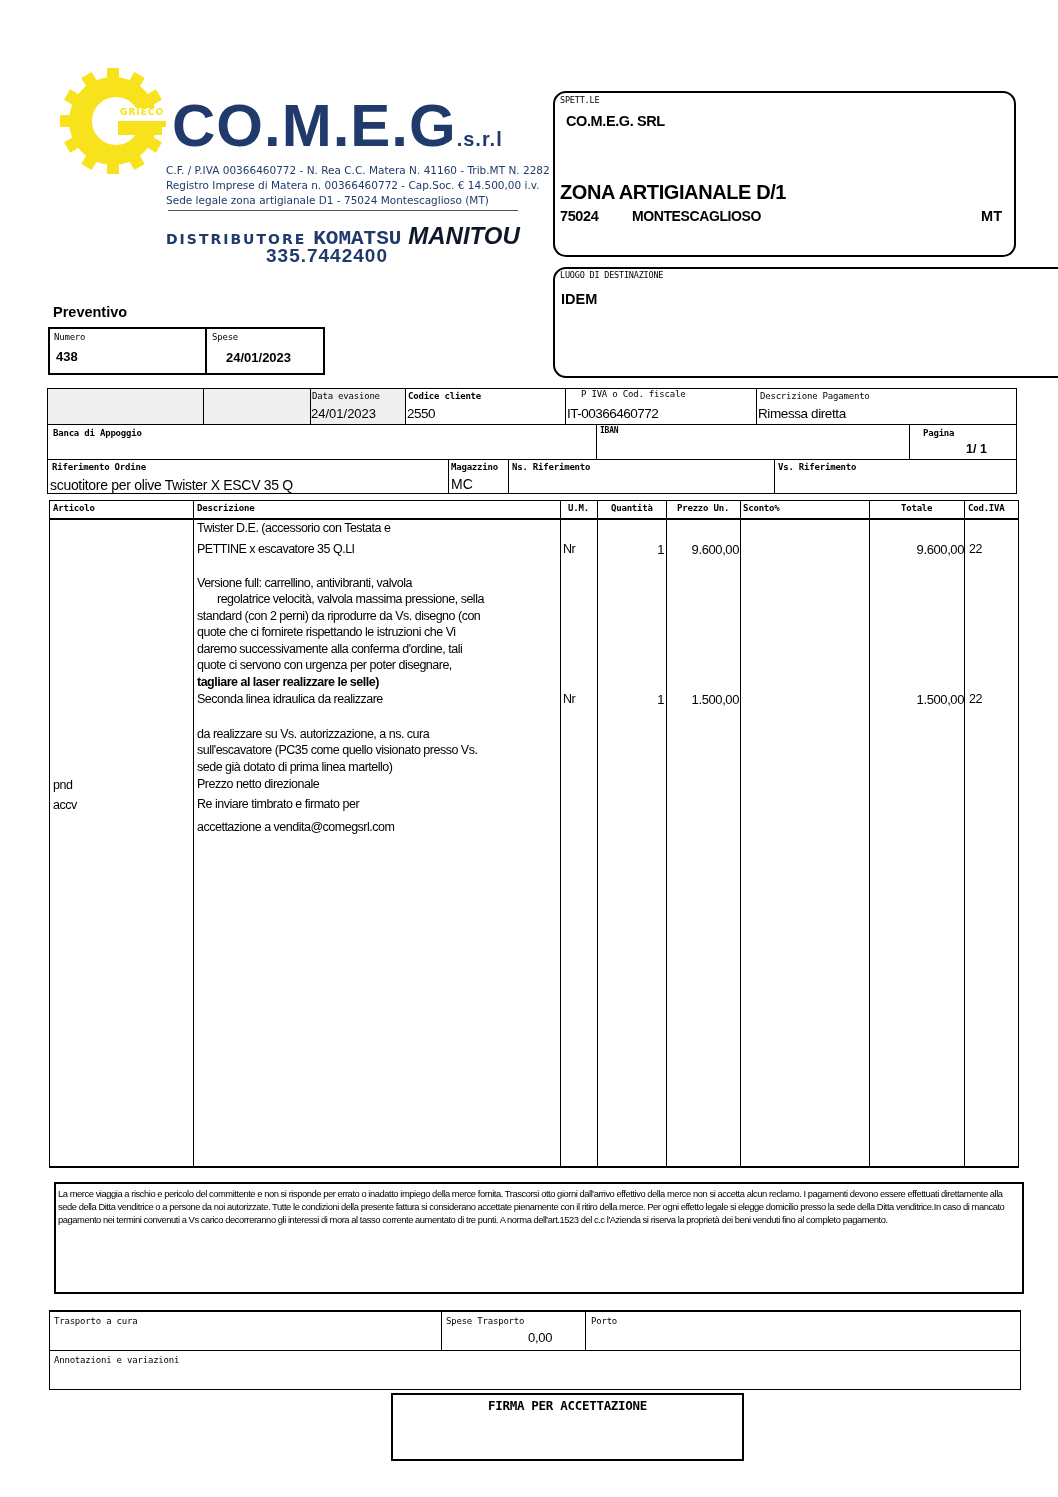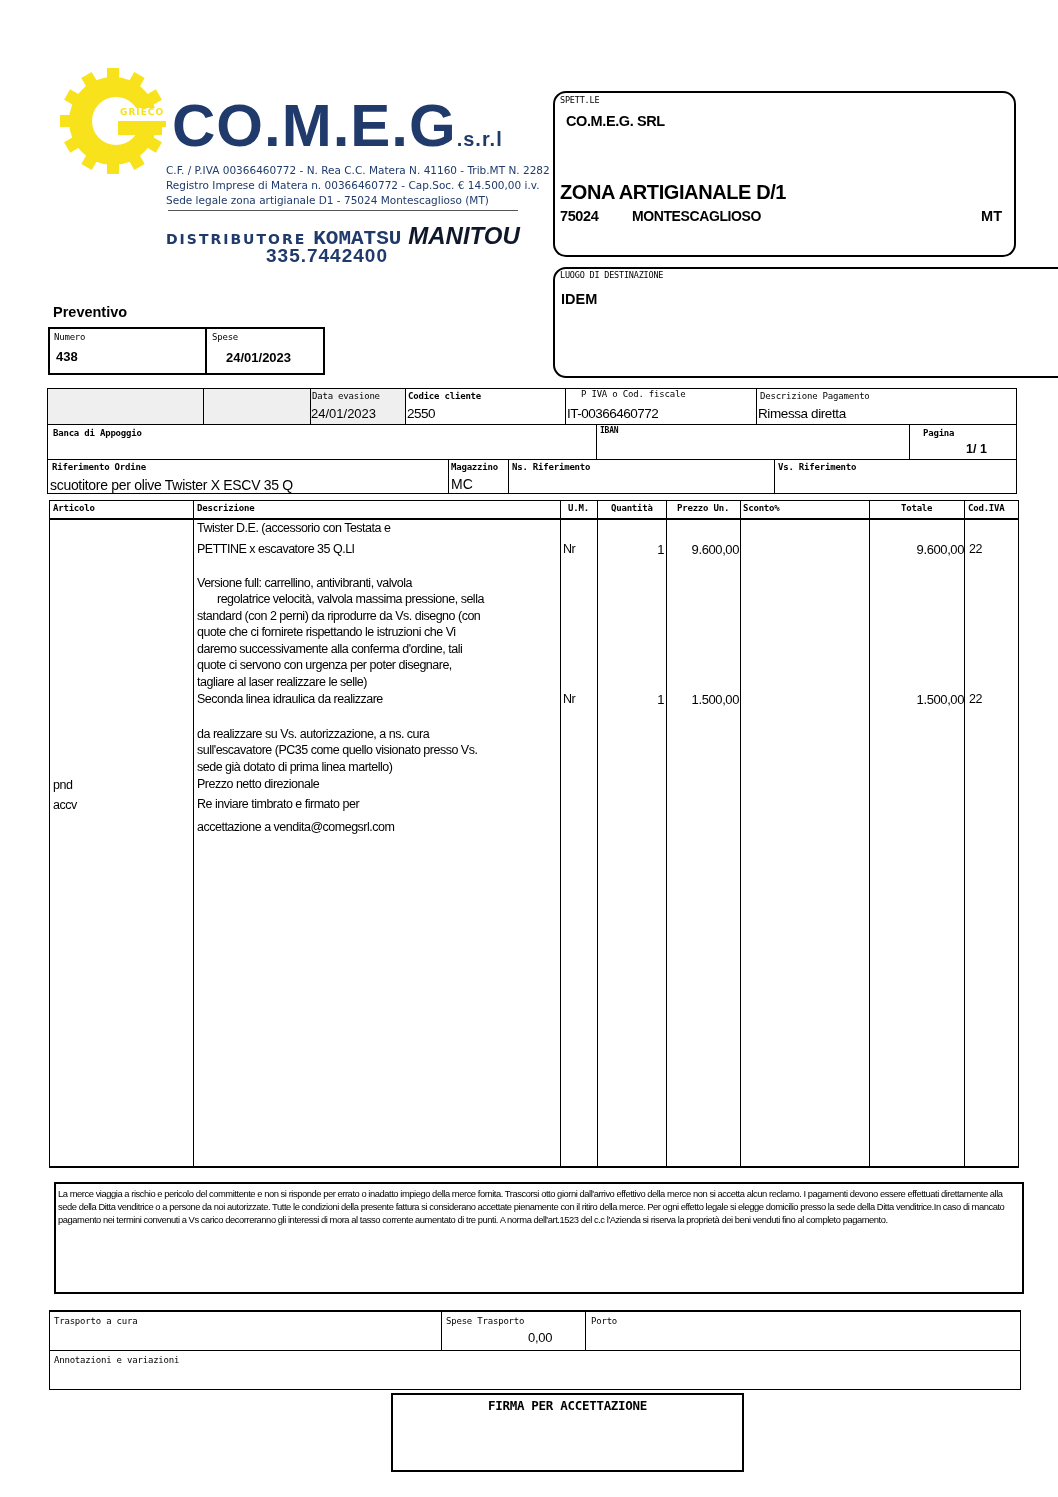--- a/index.html
+++ b/index.html
@@ -165,21 +165,21 @@
   <div class="abs lbl bold" style="left:919px;top:3px;">Cod.IVA</div>
 
   <div class="desc-line" style="left:148px;top:21px;">Twister D.E. (accessorio con Testata e</div>
   <div class="desc-line" style="left:148px;top:42px;">PETTINE  x escavatore 35 Q.LI</div>
   <div class="desc-line" style="left:148px;top:76px;"> Versione full:  carrellino, antivibranti, valvola</div>
   <div class="desc-line" style="left:148px;top:92px;padding-left:20px;">regolatrice velocità, valvola massima pressione, sella</div>
   <div class="desc-line" style="left:148px;top:109px;">standard (con 2 perni) da riprodurre da Vs. disegno (con</div>
   <div class="desc-line" style="left:148px;top:125px;">quote che ci fornirete rispettando le istruzioni che Vi</div>
   <div class="desc-line" style="left:148px;top:142px;">daremo successivamente alla conferma d'ordine, tali</div>
   <div class="desc-line" style="left:148px;top:158px;">quote ci servono con urgenza per poter disegnare,</div>
-  <div class="desc-line" style="left:148px;top:175px;">tagliare al laser realizzare le selle)</div>
+  <div class="desc-line" style="left:148px;top:175px;font-weight:bold;">tagliare al laser realizzare le selle)</div>
   <div class="desc-line" style="left:148px;top:192px;">Seconda linea idraulica da realizzare</div>
   <div class="desc-line" style="left:148px;top:227px;"> da realizzare su Vs. autorizzazione, a ns. cura</div>
   <div class="desc-line" style="left:148px;top:243px;">sull'escavatore (PC35 come quello visionato presso Vs.</div>
   <div class="desc-line" style="left:148px;top:260px;">sede già dotato di prima linea martello)</div>
   <div class="desc-line" style="left:148px;top:277px;">Prezzo netto direzionale</div>
   <div class="desc-line" style="left:148px;top:297px;">Re inviare timbrato e firmato per</div>
   <div class="desc-line" style="left:148px;top:320px;">accettazione a vendita@comegsrl.com</div>
 
   <div class="desc-line" style="left:4px;top:278px;">pnd</div>
   <div class="desc-line" style="left:4px;top:298px;">accv</div>
@@ -204,15 +204,15 @@
   <div class="hline" style="left:0;top:38px;width:970px;"></div>
   <div class="vline" style="left:391px;top:0;height:38px;"></div>
   <div class="vline" style="left:535px;top:0;height:38px;"></div>
   <div class="abs lbl" style="left:4px;top:4px;">Trasporto a cura</div>
   <div class="abs lbl" style="left:396px;top:4px;">Spese Trasporto</div>
   <div class="abs val" style="left:478px;top:18px;font-size:13px;letter-spacing:-0.3px;">0,00</div>
   <div class="abs lbl" style="left:541px;top:4px;">Porto</div>
   <div class="abs lbl" style="left:4px;top:43px;">Annotazioni e variazioni</div>
 </div>
 
-<div class="abs thick" style="left:391px;top:1393px;width:353px;height:79px;">
+<div class="abs thick" style="left:391px;top:1393px;width:353px;height:68px;">
   <div class="abs" style="left:0;right:0;top:3px;text-align:center;font-family:'DejaVu Sans Mono',monospace;font-weight:bold;font-size:12.5px;letter-spacing:-0.3px;">FIRMA PER ACCETTAZIONE</div>
 </div>
 
 </body></html>

